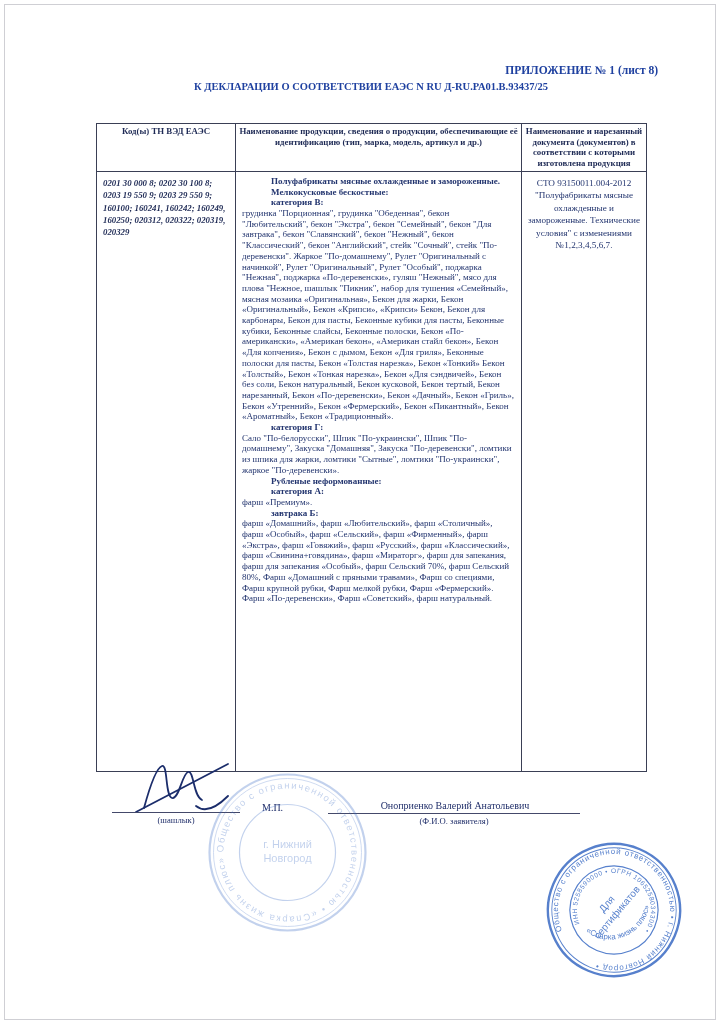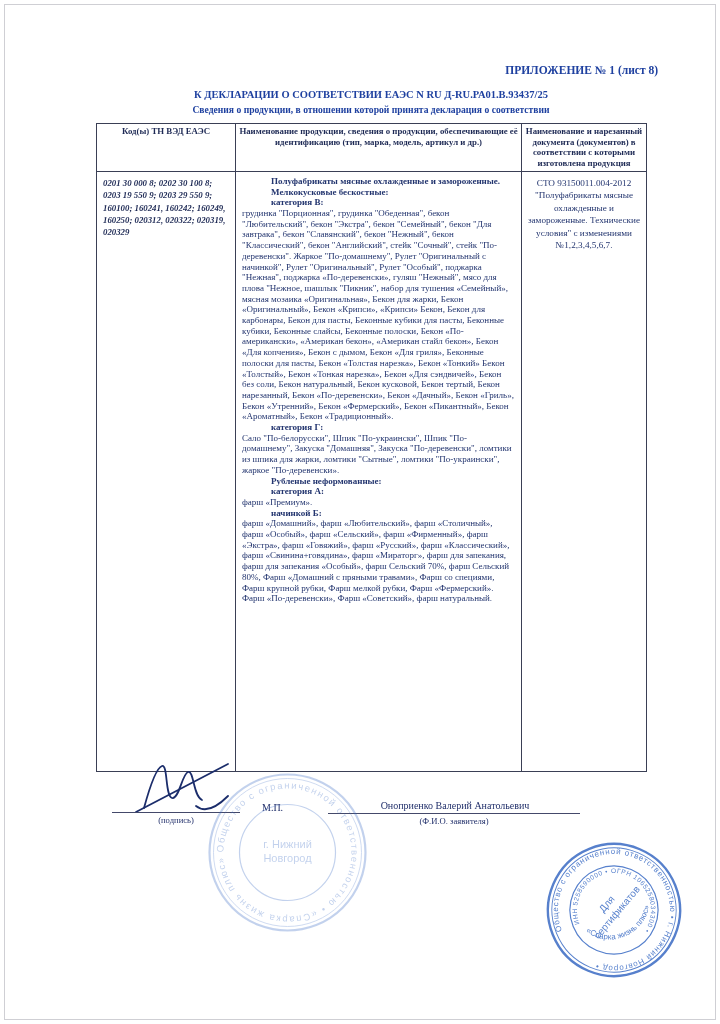--- a/index.html
+++ b/index.html
@@ -4,21 +4,21 @@
 <title>Декларация о соответствии — Приложение</title>
 <style>
   * { margin:0; padding:0; box-sizing:border-box; }
   html,body { width:720px; height:1024px; background:#ffffff; }
   body { position:relative; overflow:hidden; font-family:"Liberation Serif", serif; color:#23356f; }
   .page-border { position:absolute; inset:4px; border:1px solid #cfcfd4; pointer-events:none; }
 
   .doc-header { position:absolute; top:64px; left:84px; width:574px; text-align:center; color:#1f41a0; }
   .h-line1 { font-size:11.5px; font-weight:bold; letter-spacing:.4px; }
   .h-line2 { font-size:11.5px; font-weight:bold; margin-top:0;text-align:right; }
-  .h-line3 { font-size:10.5px; font-weight:bold; margin-top:13px;text-align:center; }
+  .h-line3 { font-size:10.5px; font-weight:bold; margin-top:5px;text-align:center; }
   .h-line4 { font-size:9.6px;  font-weight:bold; margin-top:4px; }
 
   table.doc-table { position:absolute; top:123px; left:96px; width:550px; border-collapse:collapse; table-layout:fixed; color:#23356f; }
   .doc-table th, .doc-table td { border:1px solid #3a3f55; vertical-align:top; }
   .doc-table th { font-size:8.8px; font-weight:bold; text-align:center; padding:2px 3px; line-height:1.22; color:#1e2a55; }
   td.codes-cell { font-size:8.8px; font-weight:bold; padding:5px 6px; line-height:1.4; color:#1e2a55;font-style:italic; }
   td.product-cell { font-size:9px; padding:4px 6px; line-height:1.19; height:600px; }
   td.docref-cell { font-size:9.2px; text-align:center; padding:5px 4px; line-height:1.35; }
   .para { margin:0; }
   .para.bold { font-weight:bold;padding-left:29px; }
@@ -38,21 +38,20 @@
   .stamp text { font-family:"Liberation Sans", sans-serif; }
 </style>
 </head>
 <body>
 
 <div class="page-border"></div>
 
 <div class="doc-header">
   <div class="h-line2">ПРИЛОЖЕНИЕ № 1 (лист 8)</div>
   <div class="h-line3">К ДЕКЛАРАЦИИ О СООТВЕТСТВИИ ЕАЭС N RU Д-RU.РА01.В.93437/25</div>
-  <div class="h-line4">Сведения о продукции, в отношении которой принята декларация о соответствии</div>
 </div>
 
 <table class="doc-table">
   <colgroup>
     <col style="width:139px">
     <col style="width:286px">
     <col style="width:125px">
   </colgroup>
   <thead>
     <tr>
@@ -67,38 +66,38 @@
       <td class="product-cell">
           <div class="para bold">Полуфабрикаты мясные охлажденные и замороженные.</div>
           <div class="para bold">Мелкокусковые бескостные:</div>
           <div class="para bold">категория В:</div>
           <div class="para normal">грудинка "Порционная", грудинка "Обеденная", бекон "Любительский", бекон "Экстра", бекон "Семейный", бекон "Для завтрака", бекон "Славянский", бекон "Нежный", бекон "Классический", бекон "Английский", стейк "Сочный", стейк "По-деревенски". Жаркое "По-домашнему", Рулет "Оригинальный с начинкой", Рулет "Оригинальный", Рулет "Особый", поджарка "Нежная", поджарка «По-деревенски», гуляш "Нежный", мясо для плова "Нежное, шашлык "Пикник", набор для тушения «Семейный», мясная мозаика «Оригинальная», Бекон для жарки, Бекон «Оригинальный», Бекон «Крипси», «Крипси» Бекон, Бекон для карбонары, Бекон для пасты, Беконные кубики для пасты, Беконные кубики, Беконные слайсы, Беконные полоски, Бекон «По- американски», «Американ бекон», «Американ стайл бекон», Бекон «Для копчения», Бекон с дымом, Бекон «Для гриля», Беконные полоски для пасты, Бекон «Толстая нарезка», Бекон «Тонкий» Бекон «Толстый», Бекон «Тонкая нарезка», Бекон «Для сэндвичей», Бекон без соли, Бекон натуральный, Бекон кусковой, Бекон тертый, Бекон нарезанный, Бекон «По-деревенски», Бекон «Дачный», Бекон «Гриль», Бекон «Утренний», Бекон «Фермерский», Бекон «Пикантный», Бекон «Ароматный», Бекон «Традиционный».</div>
           <div class="para bold">категория Г:</div>
           <div class="para normal">Сало "По-белорусски", Шпик "По-украински", Шпик "По-домашнему", Закуска "Домашняя", Закуска "По-деревенски", ломтики из шпика для жарки, ломтики "Сытные", ломтики "По-украински", жаркое "По-деревенски».</div>
           <div class="para bold">Рубленые неформованные:</div>
           <div class="para bold">категория А:</div>
           <div class="para normal">фарш «Премиум».</div>
-          <div class="para bold">начинкой Б:</div>
+          <div class="para bold">завтрака Б:</div>
           <div class="para normal">фарш «Домашний», фарш «Любительский», фарш «Столичный», фарш «Особый», фарш «Сельский», фарш «Фирменный», фарш «Экстра», фарш «Говяжий», фарш «Русский», фарш «Классический», фарш «Свинина+говядина», фарш «Мираторг», фарш для запекания, фарш для запекания «Особый», фарш Сельский 70%, фарш Сельский 80%, Фарш «Домашний с пряными травами», Фарш со специями, Фарш крупной рубки, Фарш мелкой рубки, Фарш «Фермерский». Фарш «По-деревенски», Фарш «Советский», фарш натуральный.</div>
         </td>
       <td class="docref-cell">СТО 93150011.004-2012 "Полуфабрикаты мясные охлажденные и замороженные. Технические условия" с изменениями №1,2,3,4,5,6,7.</td>
     </tr>
   </tbody>
 </table>
 
 <div class="footer-area">
   <svg class="sig-svg" width="110" height="58" viewBox="0 0 110 58">
     <g fill="none" stroke="#1b2d6b" stroke-width="1.8" stroke-linecap="round">
       <path d="M14,52 C20,30 26,12 32,10 C38,8 35,40 42,42 C49,44 52,18 58,16 C64,14 63,40 72,44"></path>
       <path d="M6,56 L98,8"></path>
       <path d="M66,50 C76,58 88,50 98,40"></path>
     </g>
   </svg>
   <div class="sig-line"></div>
-  <div class="sig-label">(подпись)</div>
+  <div class="sig-label">(шашлык)</div>
   <div class="mp-label">М.П.</div>
   <div class="applicant-name">Оноприенко Валерий Анатольевич</div>
   <div class="name-line"></div>
   <div class="name-label">(Ф.И.О. заявителя)</div>
 </div>
 
 <svg class="stamp stamp-faint" width="165" height="165" viewBox="0 0 165 165">
   <defs>
     <path id="rimA" d="M82.5,82.5 m-64,0 a64,64 0 1,1 128,0 a64,64 0 1,1 -128,0"></path>
   </defs>

